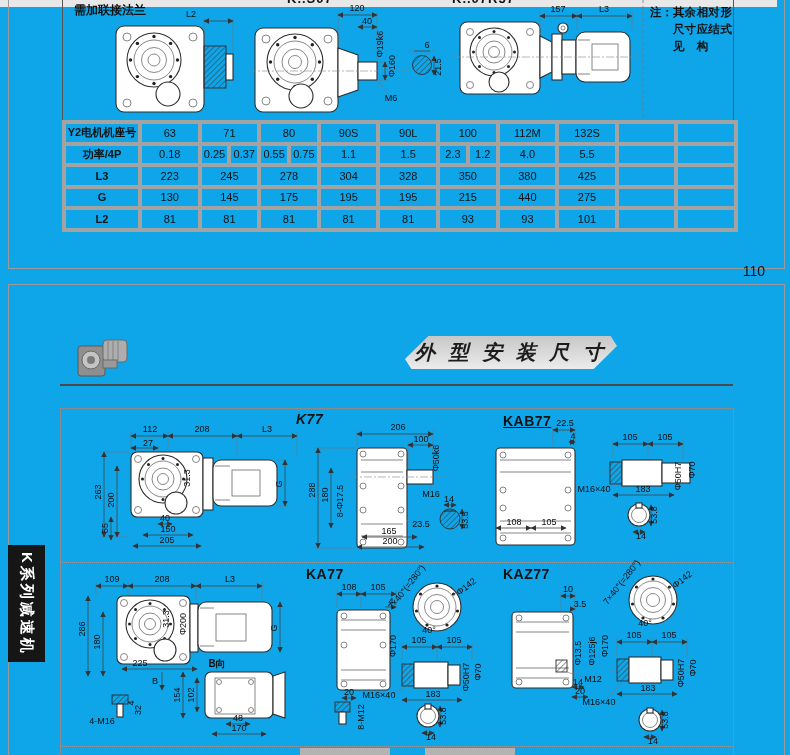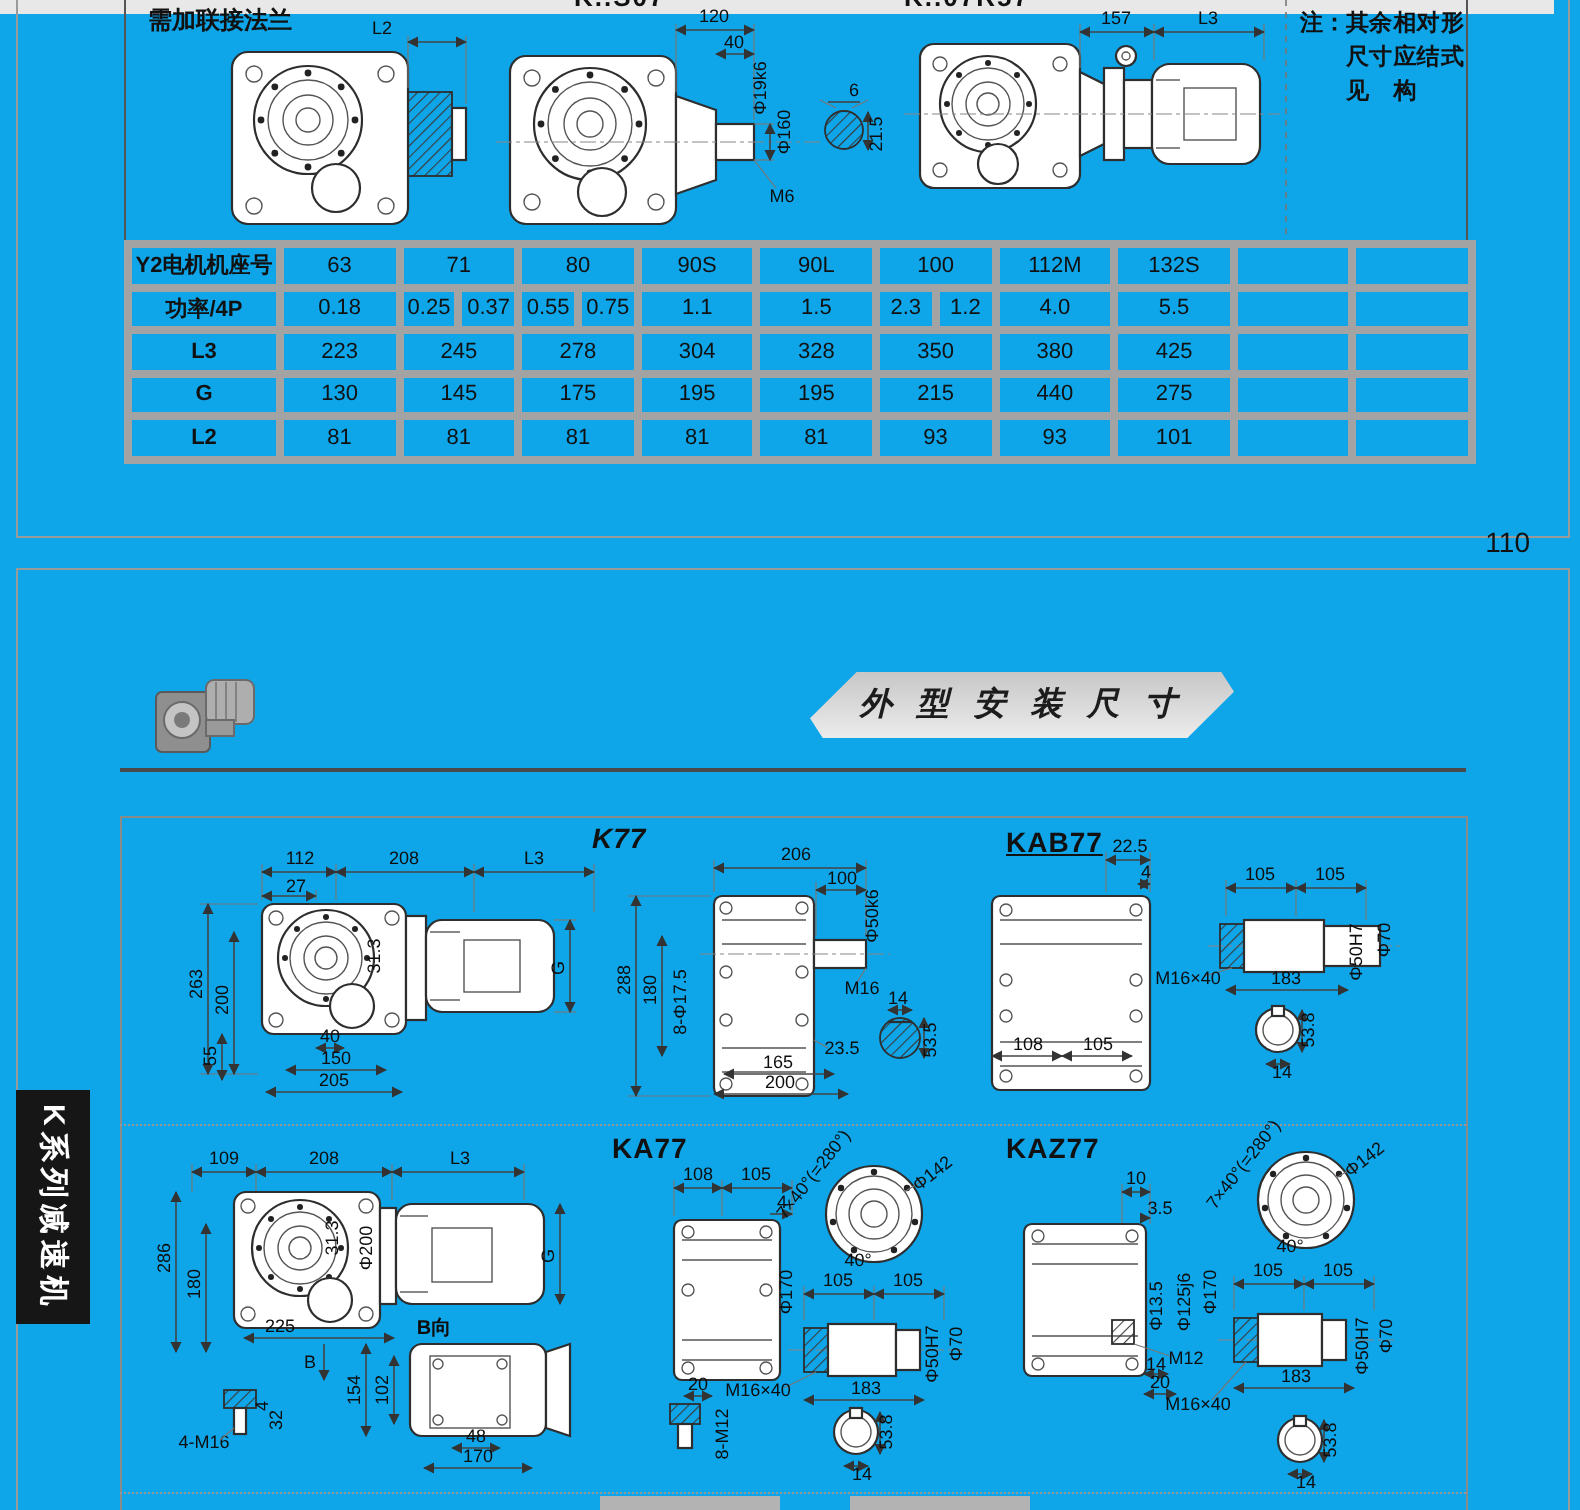--- a/index.html
+++ b/index.html
@@ -21,21 +21,21 @@
   .footnote{left:62px;top:216px;width:660px;font-size:10.5px;font-weight:bold;}
   .pagenum{left:695px;top:236px;width:70px;text-align:right;font-size:14px;margin-top:27px;}
   
   .tab-black{left:8px;top:545px;width:37px;height:117px;background:#161616;color:#fff;
              writing-mode:vertical-rl;text-orientation:sideways;font-size:15px;font-weight:bold;
              letter-spacing:3px;display:flex;align-items:center;justify-content:center;}
   .banner{left:405px;top:336px;width:212px;height:33px;
           background:linear-gradient(180deg,#c7c7c7,#ececec);
           clip-path:polygon(11% 0,97% 0,100% 30%,89% 100%,3% 100%,0 70%);
           display:flex;align-items:center;justify-content:center;
-          font-style:italic;font-weight:bold;font-size:16px;letter-spacing:4px;color:#1c1c1c;}
+          font-style:italic;font-weight:bold;font-size:20px;letter-spacing:4px;color:#1c1c1c;}
   .rule{left:60px;top:384px;width:673px;height:2px;background:#4a4a4a;}
   .draw-box{left:60px;top:408px;width:672px;height:347px;border:1px solid #8a8a8a;border-bottom:none;}
   .dotted-h{border-top:1px dotted #999;height:0;}
   .mtitle{font-size:14px;font-weight:bold;letter-spacing:0.5px;}
   .graystrip{left:8px;top:748px;width:777px;height:7px;background:#e8e8e8;}
   .grayblk{top:748px;height:7px;background:#b3b3b3;position:absolute;}
   
   svg{position:absolute;overflow:visible;}
   .bd{fill:#fff;stroke:#2e2e2e;stroke-width:1.1;}
   .tn{fill:none;stroke:#555;stroke-width:0.7;}

